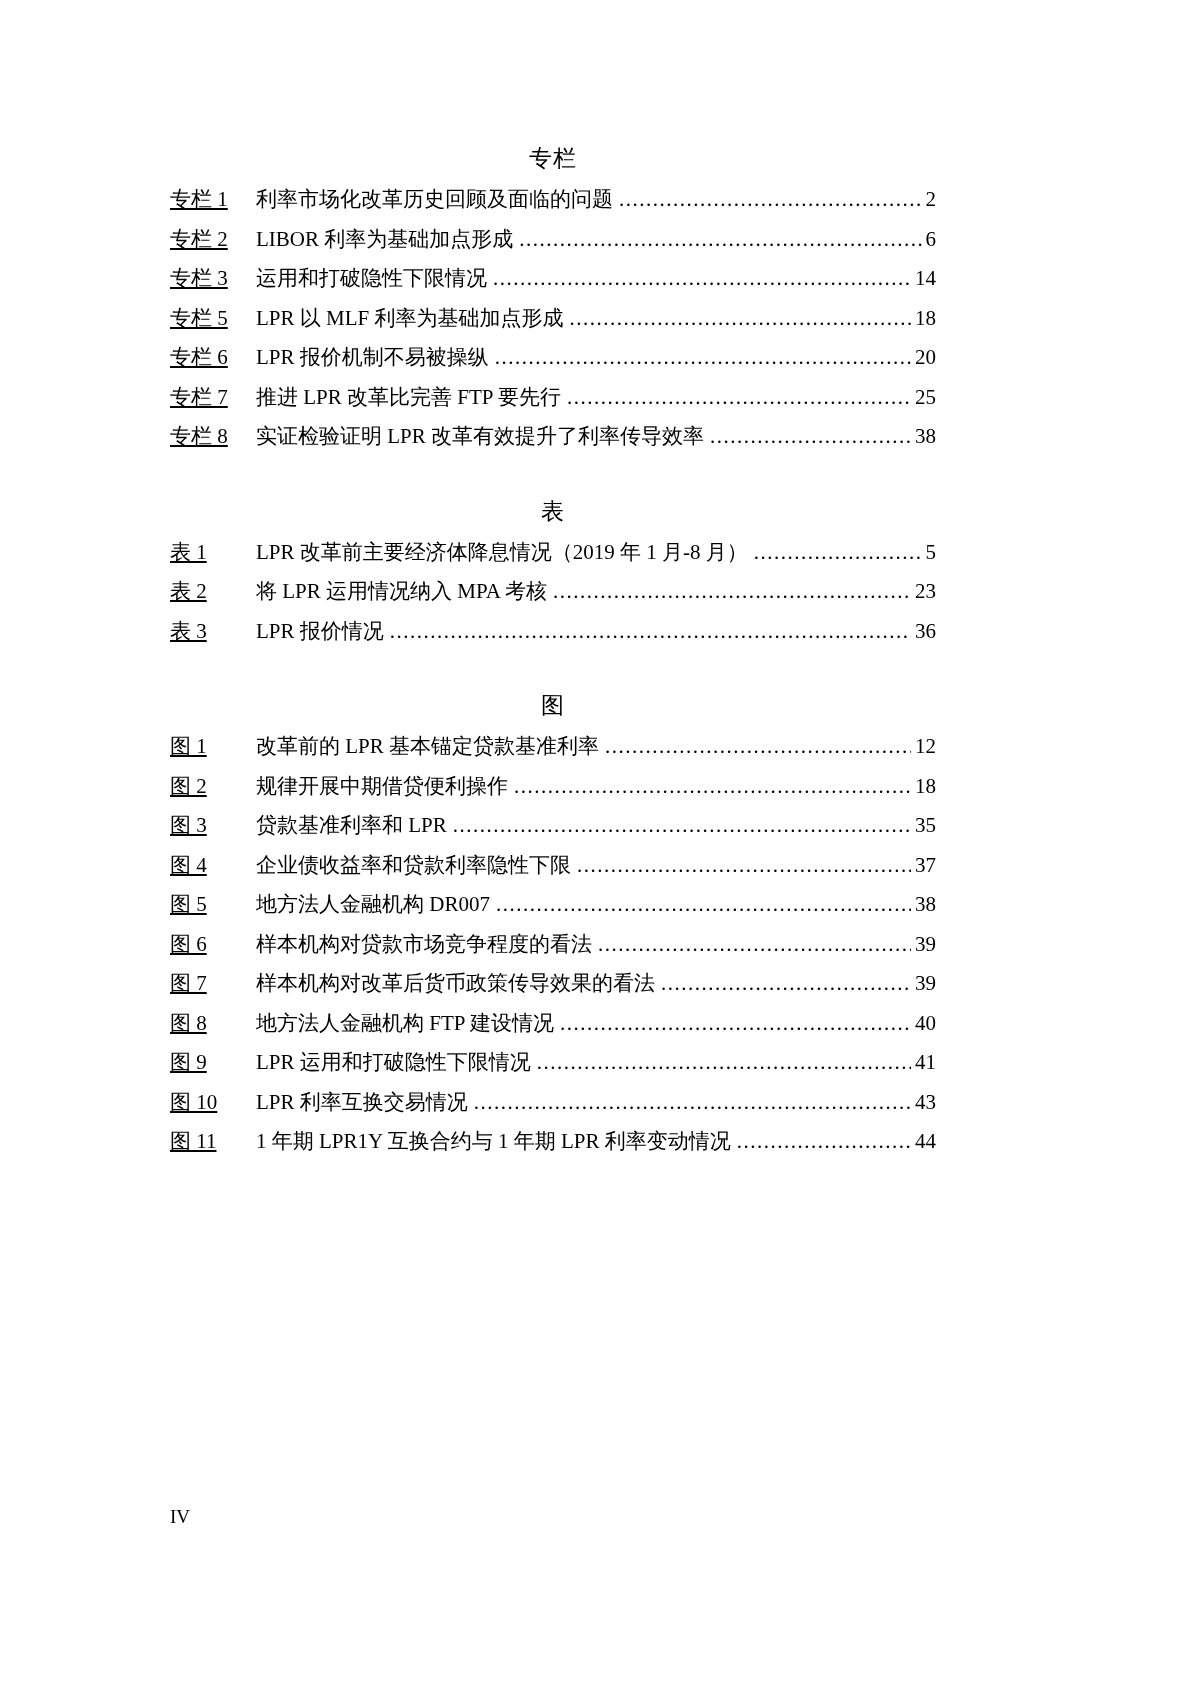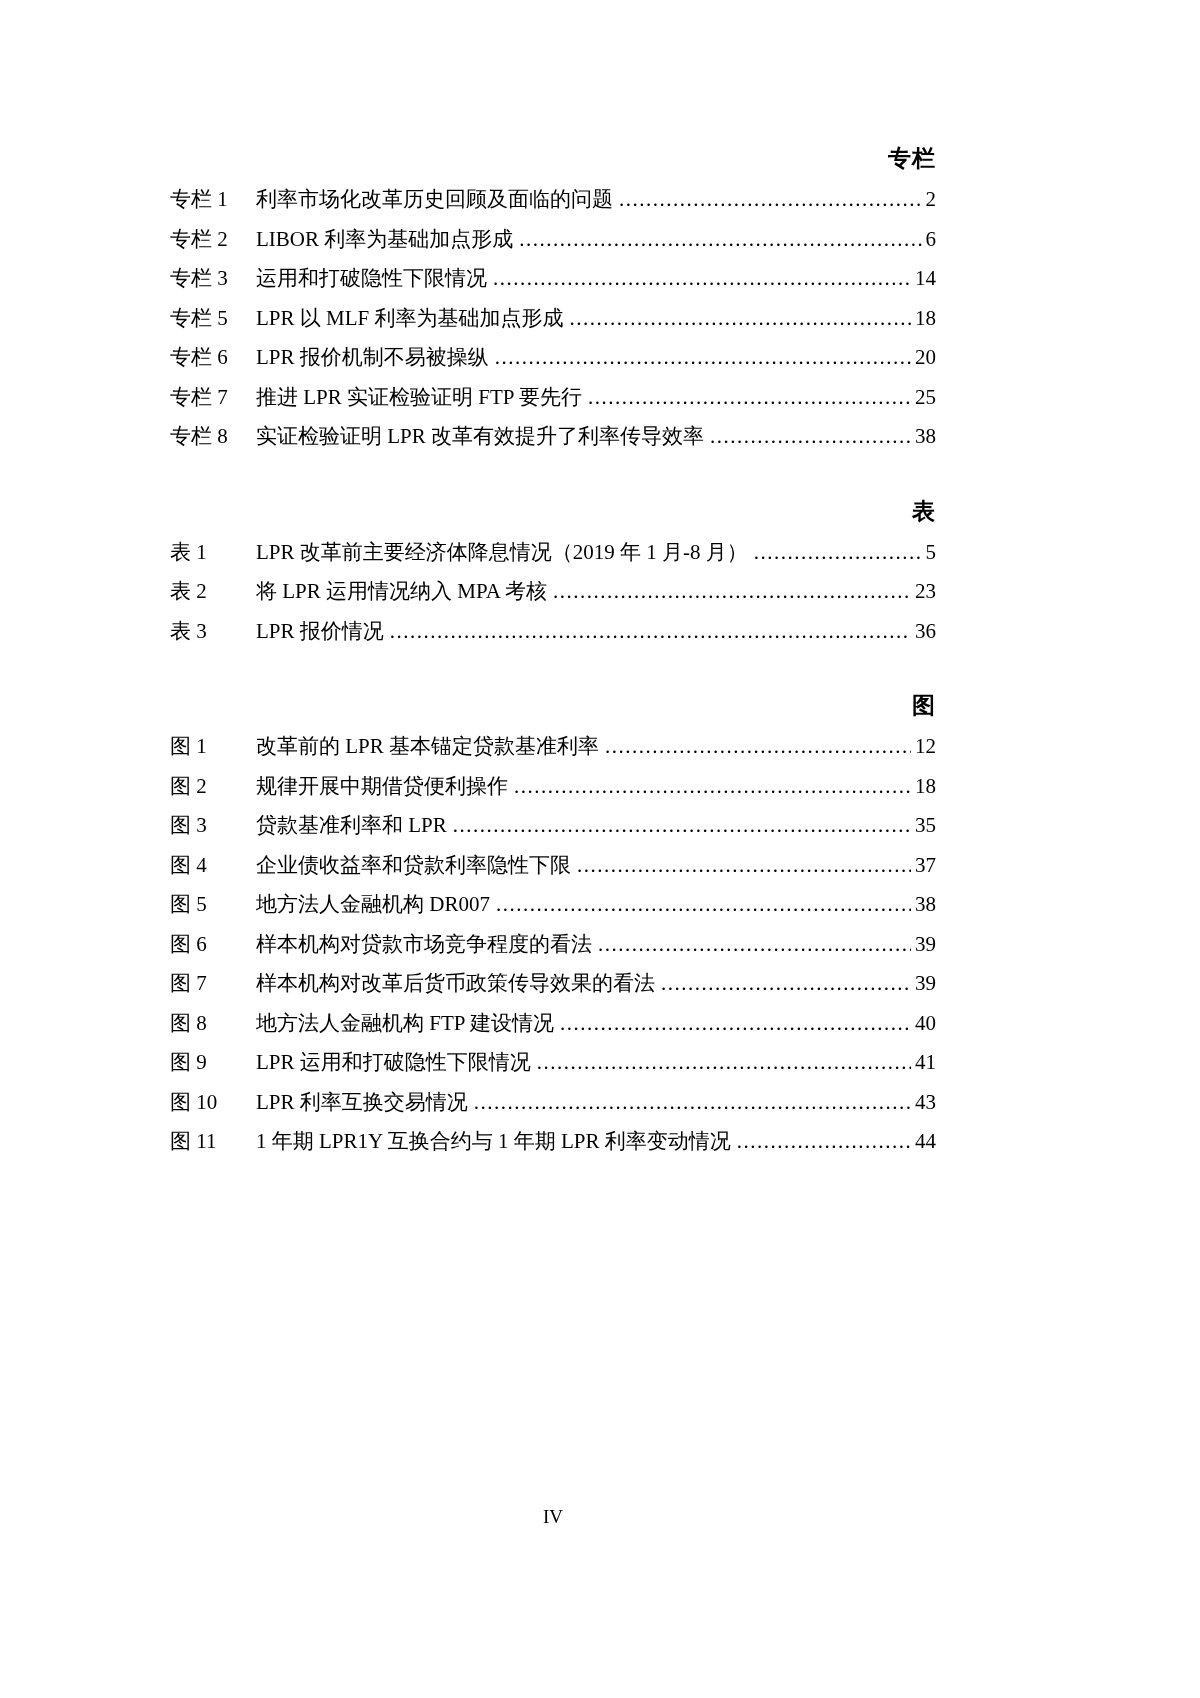--- a/index.html
+++ b/index.html
@@ -18,38 +18,39 @@
   .content {
     position: absolute;
     left: 170px;
     top: 144px;
     width: 766px;
   }
   .toc-section { margin: 0; }
   .toc-section + .toc-section { margin-top: 40px; }
   .section-heading {
     margin: 0 0 6px 0;
-    text-align: right;
+    text-align: center;
     font-size: 23px;
-    font-weight: bold;
+    font-weight: normal;
     line-height: 30px;
     letter-spacing: 1px;
   }
   .toc-row {
     display: flex;
     align-items: baseline;
     height: 39.5px;
     line-height: 39.5px;
     font-size: 21px;
     white-space: nowrap;
   }
   .toc-label {
     flex: 0 0 auto;
     min-width: 86px;
     white-space: pre;
+    text-decoration: underline;
   }
   .toc-title {
     flex: 0 0 auto;
     white-space: pre;
     margin-right: 6px;
   }
   .toc-dots {
     flex: 1 1 auto;
     overflow: hidden;
     white-space: nowrap;
@@ -62,21 +63,21 @@
     font-size: 21px;
   }
   .toc-page {
     flex: 0 0 auto;
   }
   .footer {
     position: absolute;
     left: 170px;
     top: 1505px;
     width: 766px;
-    text-align: center;
+    text-align: left;
     font-size: 19px;
     line-height: 24px;
   }
 </style>
 </head>
 <body>
 
 <div class="page">
 
   <main class="content">
@@ -115,21 +116,21 @@
 
   <div class="toc-row">
     <span class="toc-label">专栏 6</span>
     <span class="toc-title">LPR 报价机制不易被操纵</span>
     <span class="toc-dots"></span>
     <span class="toc-page">20</span>
   </div>
 
   <div class="toc-row">
     <span class="toc-label">专栏 7</span>
-    <span class="toc-title">推进 LPR 实证检验证明 FTP 要先行</span>
+    <span class="toc-title">推进 LPR 改革比完善 FTP 要先行</span>
     <span class="toc-dots"></span>
     <span class="toc-page">25</span>
   </div>
 
   <div class="toc-row">
     <span class="toc-label">专栏 8</span>
     <span class="toc-title">实证检验证明 LPR 改革有效提升了利率传导效率</span>
     <span class="toc-dots"></span>
     <span class="toc-page">38</span>
   </div>

